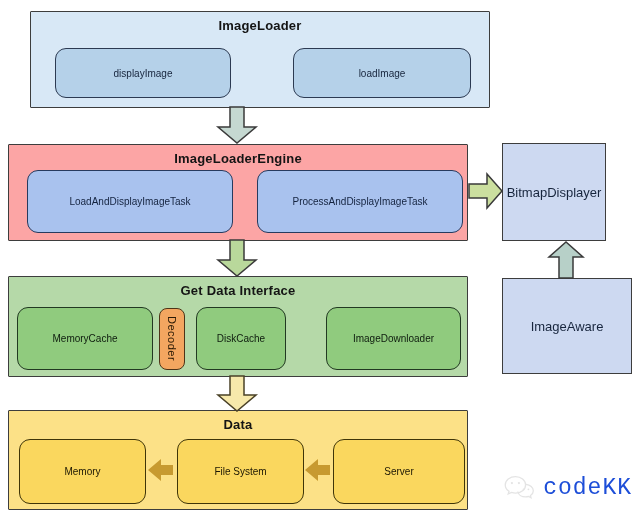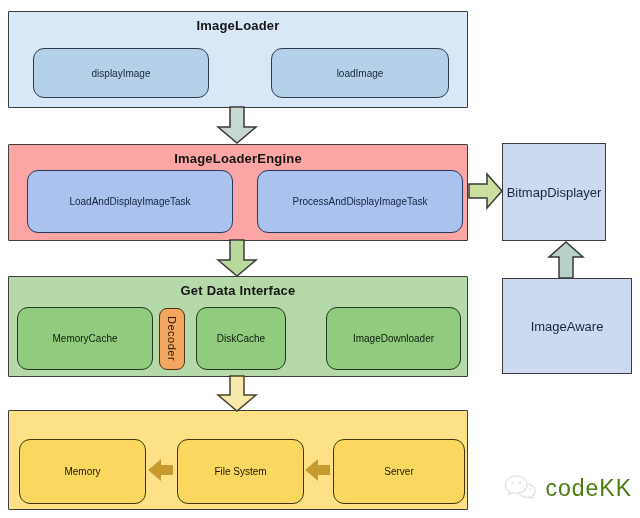--- a/index.html
+++ b/index.html
@@ -11,21 +11,21 @@
     position:absolute;border:1.6px solid #3d3d3d;box-sizing:border-box;border-radius:1px;
   }
   .container-title{
     text-align:center;font-weight:bold;font-size:13px;color:#141414;padding-top:6px;letter-spacing:.2px;
   }
   .node{
     position:absolute;display:flex;align-items:center;justify-content:center;
     box-sizing:border-box;border-radius:11px;font-size:10px;
   }
   
-  .sec-imageloader{background:#d8e8f6;}
+  .sec-imageloader{background:#d8e8f6;margin-left:22px;}
   .sec-engine{background:#fca5a5;}
   .node-blue{background:#b5d1e9;border:1.5px solid #2c3a52;color:#16243c;}
   .node-task{background:#a9c2ee;border:1.5px solid #273a5e;color:#14233f;}
   .side-box{
     position:absolute;background:#cdd9f1;border:1.6px solid #3d3d3d;box-sizing:border-box;
     display:flex;align-items:center;justify-content:center;font-size:13px;color:#17253d;
   }
   
   .sec-getdata{background:#b5d9a8;}
   .node-green{background:#90cb7e;border:1.5px solid #223922;color:#0e1c0e;}
@@ -34,21 +34,21 @@
     writing-mode:vertical-rl;font-size:11px;letter-spacing:.5px;
   }
   
   .sec-data{background:#fce187;}
   .node-yellow{background:#fad75e;border:1.5px solid #3f3508;color:#1c1703;}
   .arrow-layer{position:absolute;left:0;top:0;pointer-events:none;}
   .watermark{
     position:absolute;left:502px;top:466px;width:130px;height:44px;
     display:flex;align-items:center;gap:7px;color:#e3e3e3;
   }
-  .watermark-text{font-size:23px;letter-spacing:1px;color:#4d7c0f;}
+  .watermark-text{font-size:23px;letter-spacing:1px;color:#1d4ed8;font-family:Liberation Mono, monospace;}
 </style>
 </head>
 <body>
 
 <div class="canvas">
 
   <div class="container-box sec-imageloader" style="left:8px;top:11px;width:460px;height:97px;">
     <div class="container-title">ImageLoader</div>
     <div class="node node-blue" style="left:24px;top:36px;width:176px;height:50px;">displayImage</div>
     <div class="node node-blue" style="left:262px;top:36px;width:178px;height:50px;">loadImage</div>
@@ -66,20 +66,21 @@
 
   <div class="container-box sec-getdata" style="left:8px;top:276px;width:460px;height:101px;">
     <div class="container-title">Get Data Interface</div>
     <div class="node node-green" style="left:8px;top:30px;width:136px;height:63px;">MemoryCache</div>
     <div class="node node-decoder" style="left:150px;top:31px;width:26px;height:62px;border-radius:8px;">Decoder</div>
     <div class="node node-green" style="left:187px;top:30px;width:90px;height:63px;">DiskCache</div>
     <div class="node node-green" style="left:317px;top:30px;width:135px;height:63px;">ImageDownloader</div>
   </div>
 
   <div class="container-box sec-data" style="left:8px;top:410px;width:460px;height:100px;">
+    <div class="container-title">Data</div>
     <div class="node node-yellow" style="left:10px;top:28px;width:127px;height:65px;">Memory</div>
     <div class="node node-yellow" style="left:168px;top:28px;width:127px;height:65px;">File System</div>
     <div class="node node-yellow" style="left:324px;top:28px;width:132px;height:65px;">Server</div>
   </div>
 
   <svg class="arrow-layer" width="640" height="518" viewBox="0 0 640 518">
     <polygon points="230,107 244,107 244,127 256,127 237,143 218,127 230,127" stroke-width="1.5" stroke="#3a3a3a" fill="#c5d8d1"></polygon>
     <polygon points="230,240 244,240 244,260 256,260 237,276 218,260 230,260" stroke-width="1.5" stroke="#3a3a3a" fill="#b9d89b"></polygon>
     <polygon points="230,376 244,376 244,395 256,395 237,411 218,395 230,395" stroke-width="1.5" stroke="#4a4127" fill="#f7e9ab"></polygon>
     <polygon points="469,184 487,184 487,174 502,191 487,208 487,198 469,198" stroke-width="1.5" stroke="#3a3a3a" fill="#cbdf9f"></polygon>

